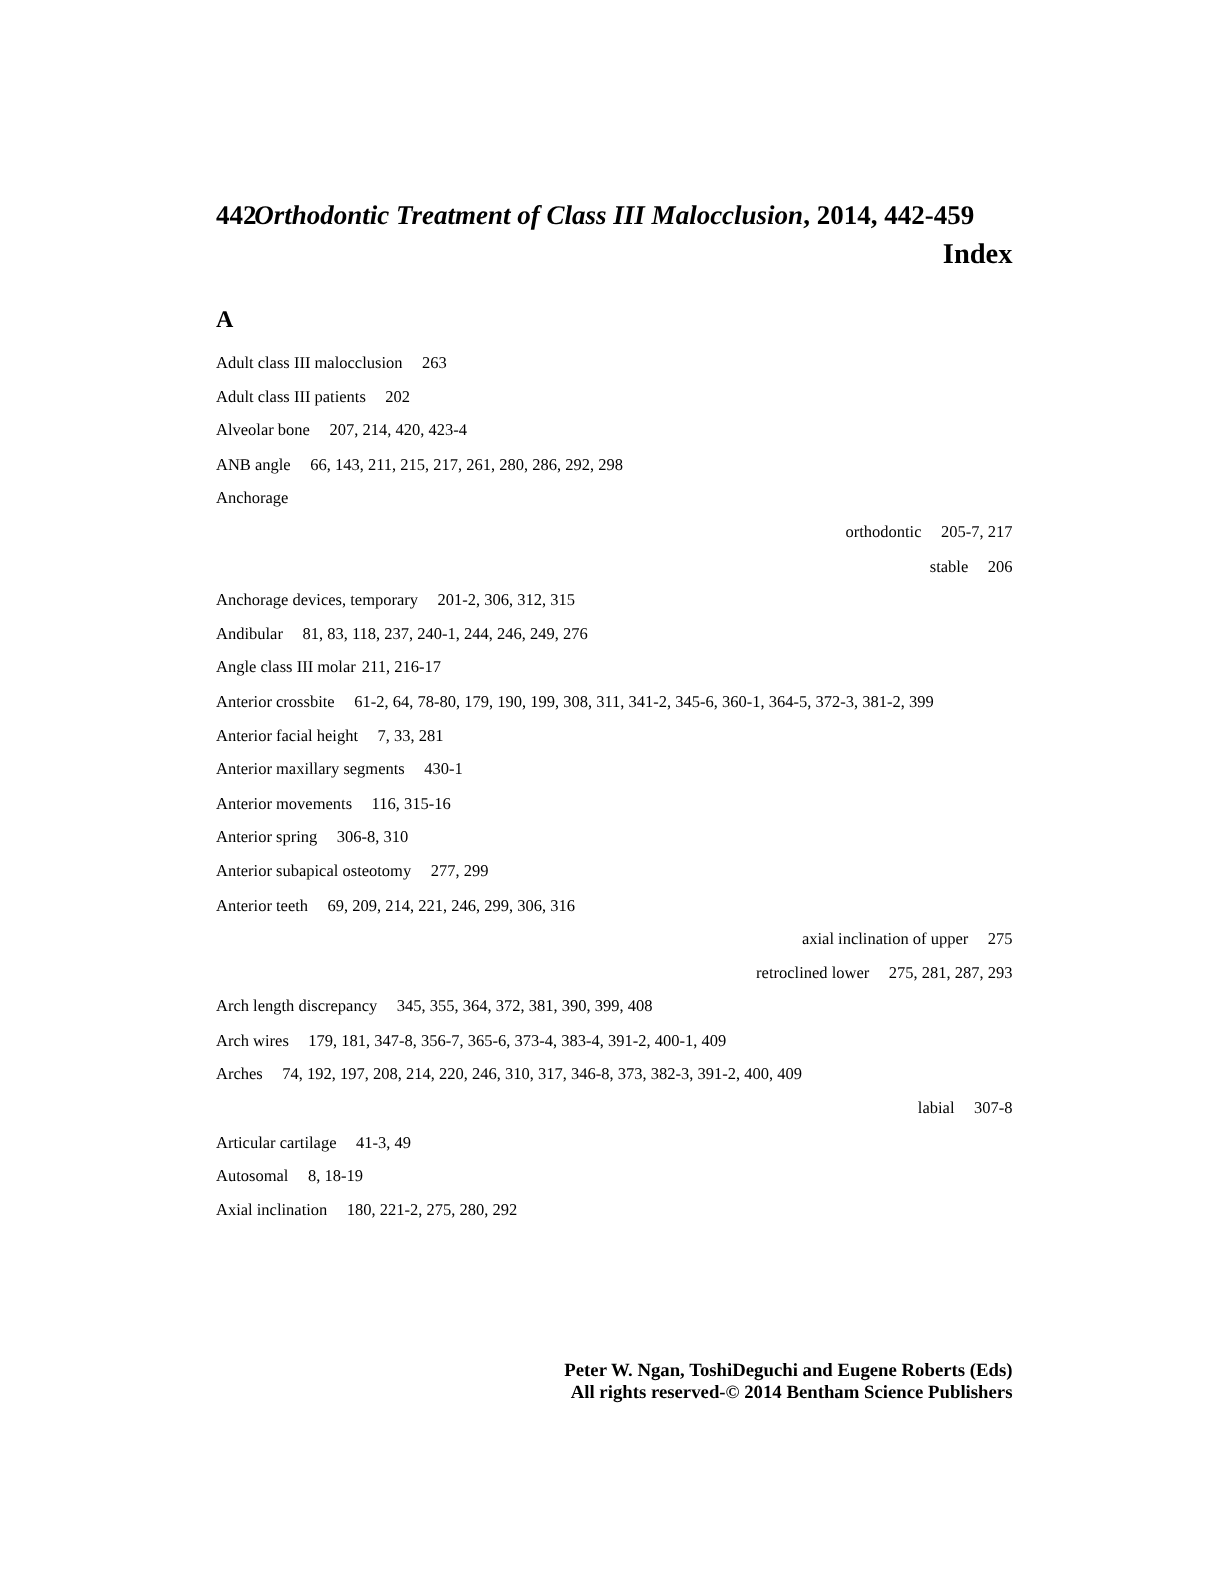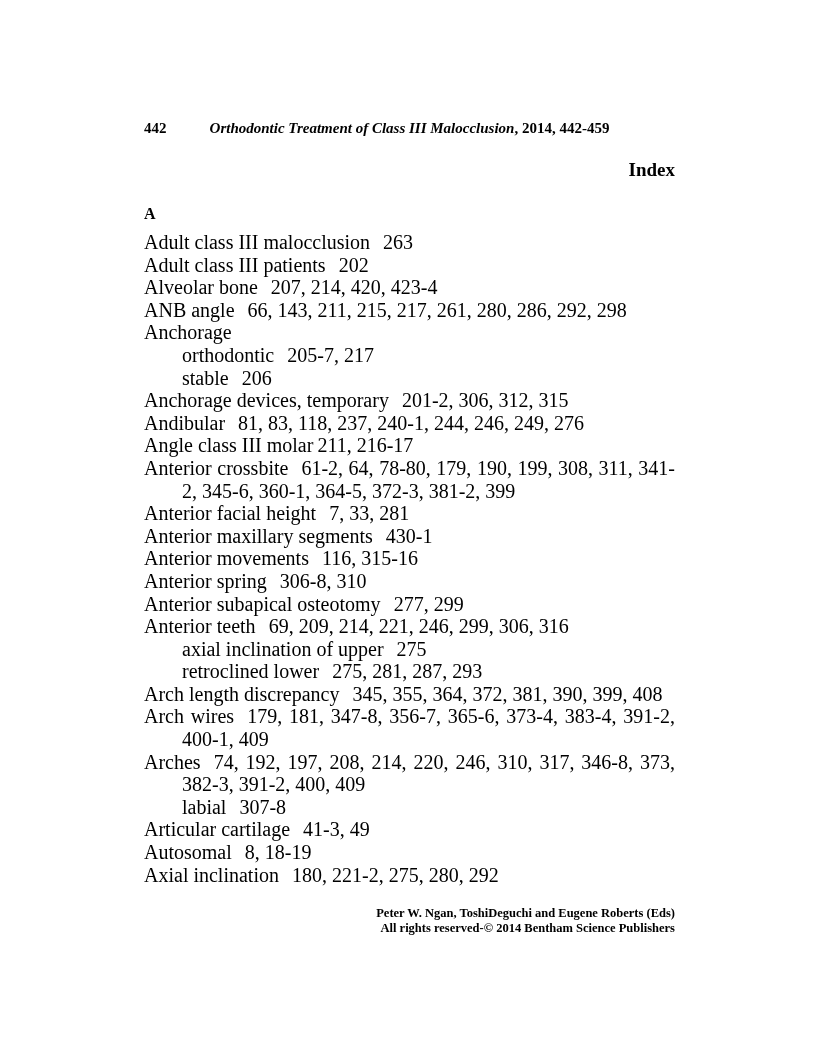--- a/index.html
+++ b/index.html
@@ -11,25 +11,25 @@
     position: relative;
     width: 816px;
     height: 1056px;
     background: #ffffff;
     font-family: "Liberation Serif", "DejaVu Serif", serif;
     color: #000000;
     overflow: hidden;
   }
   .running-header {
     position: absolute;
-    top: 120px;
+    top: 135px;
     left: 144px;
     width: 531px;
     text-align: center;
-    font-size: 15px;
+    font-size: 18px;
     line-height: 16px;
     font-weight: bold;
   }
   .running-header .page-num {
     position: absolute;
     left: 0;
     top: 0;
     font-style: normal;
     font-weight: bold;
   }
@@ -56,33 +56,33 @@
     left: 144px;
     font-size: 16px;
     line-height: 20px;
     font-weight: bold;
   }
   .entries {
     position: absolute;
     top: 231px;
     left: 144px;
     width: 531px;
-    font-size: 20px;
+    font-size: 11px;
     line-height: 22.6px;
   }
   .entry {
     margin: 0;
     padding-left: 38px;
     text-indent: -38px;
     text-align: justify;
   }
   .entry.sub {
     padding-left: 38px;
     text-indent: 0;
-    text-align: left;
+    text-align: right;
   }
   .gap {
     display: inline-block;
     width: 13px;
   }
   .gap.tight {
     width: 4px;
   }
   .page-footer {
     position: absolute;

